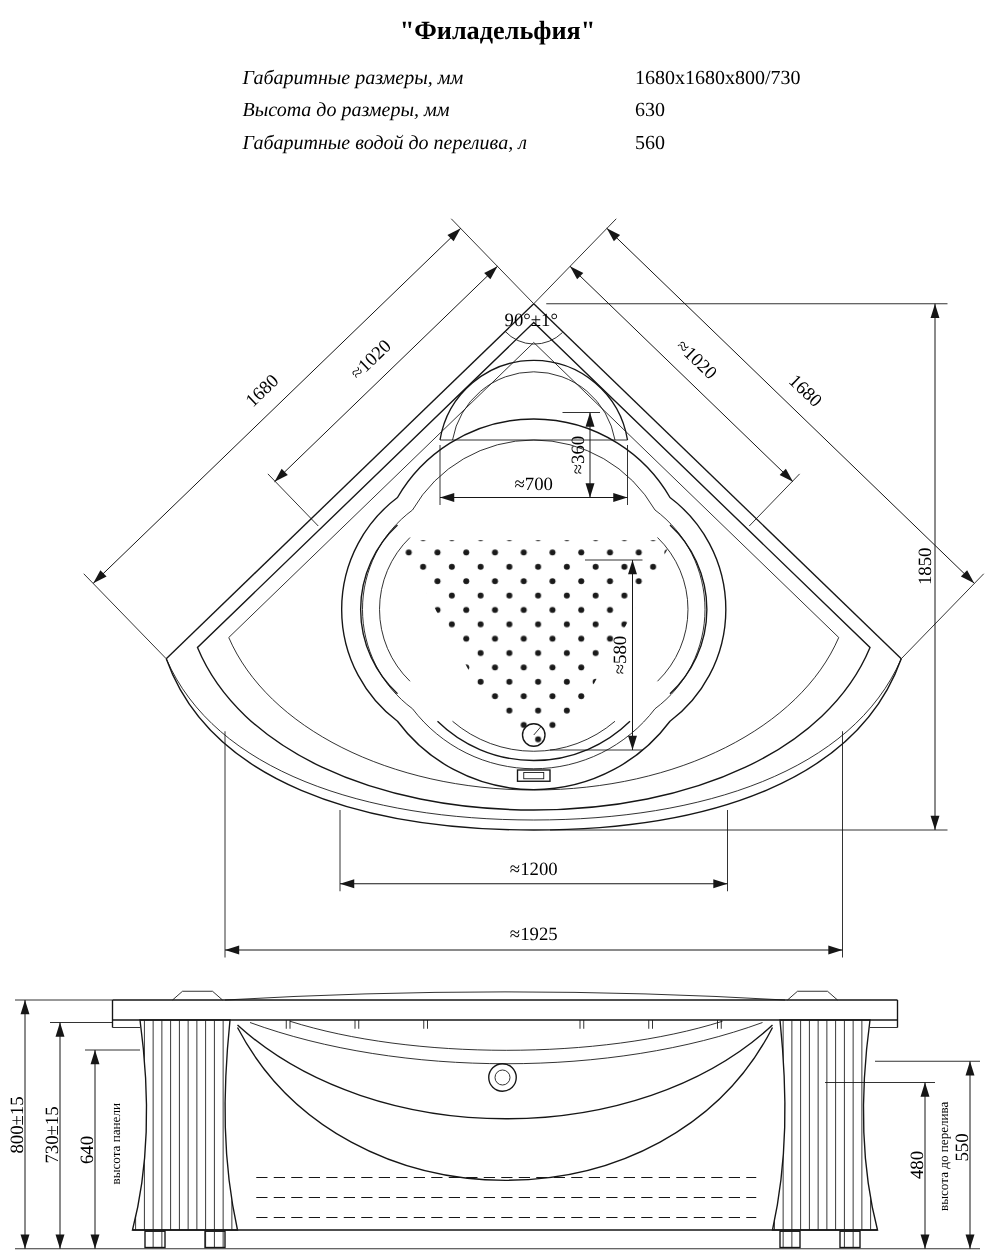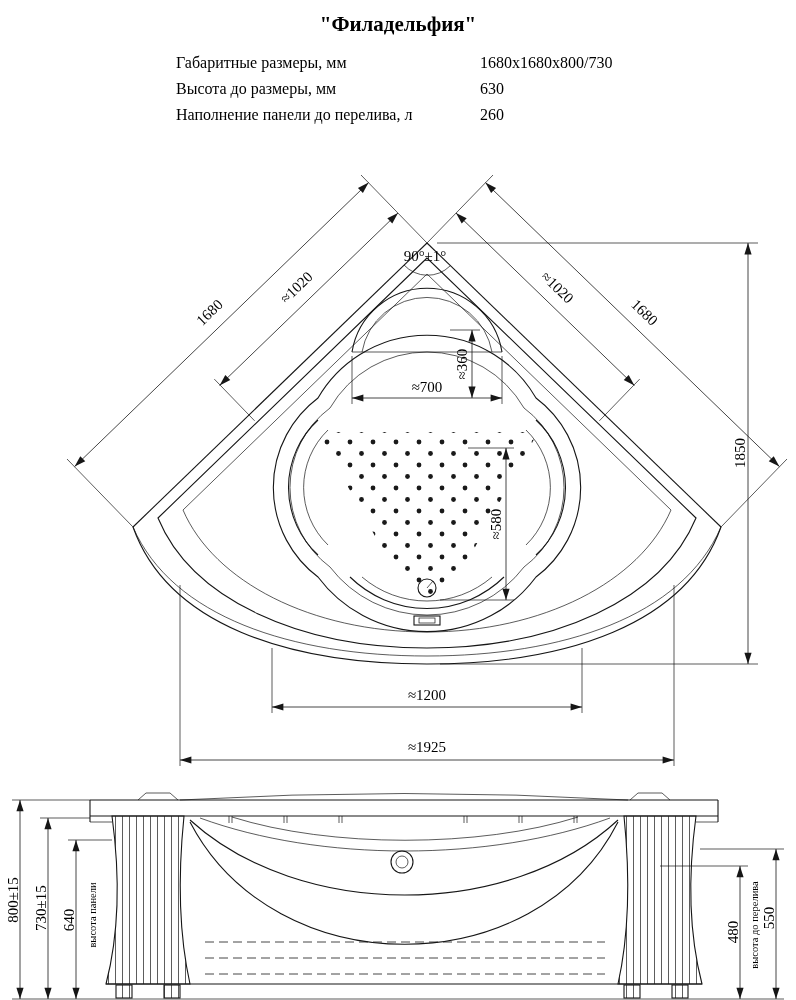--- a/index.html
+++ b/index.html
@@ -1,22 +1,22 @@
 <!DOCTYPE html>
 <html><head>
 <meta charset="utf-8">
 <style>
   html,body{margin:0;padding:0;background:#fff;}
   .page{position:relative;width:796px;height:1000px;background:#fff;color:#000;
         font-family:"Liberation Serif", serif;overflow:hidden;}
   .title{position:absolute;top:12px;left:0;width:100%;text-align:center;
          font-size:21px;font-weight:bold;}
   .spec-row{position:absolute;left:0;width:100%;font-size:16px;}
-  .spec-label{position:absolute;left:176px;white-space:nowrap;}
-  .spec-value{position:absolute;left:480px;white-space:nowrap;}
+  .spec-label{position:absolute;left:194px;white-space:nowrap;font-style:italic;}
+  .spec-value{position:absolute;left:508px;white-space:nowrap;}
   svg{position:absolute;top:0;left:0;}
   .obj{fill:none;stroke:#161616;stroke-width:1.1;}
   .thin{fill:none;stroke:#161616;stroke-width:0.7;}
   .dim{stroke:#161616;stroke-width:0.8;fill:none;
        marker-start:url(#arr);marker-end:url(#arr);}
   .ext{stroke:#161616;stroke-width:0.7;fill:none;}
   .dash{fill:none;stroke:#161616;stroke-width:0.8;stroke-dasharray:9 5;}
   text{font-family:"Liberation Serif", serif;font-size:15px;fill:#000;}
   .small{font-size:10.5px;}
 </style>
@@ -30,22 +30,22 @@
   <div class="specs">
     <div class="spec-row" style="top:54px">
       <span class="spec-label">Габаритные размеры, мм</span>
       <span class="spec-value">1680x1680x800/730</span>
     </div>
     <div class="spec-row" style="top:80px">
       <span class="spec-label">Высота до размеры, мм</span>
       <span class="spec-value">630</span>
     </div>
     <div class="spec-row" style="top:106px">
-      <span class="spec-label">Наполнение панели до перелива, л</span>
-      <span class="spec-value">260</span>
+      <span class="spec-label">Габаритные водой до перелива, л</span>
+      <span class="spec-value">560</span>
     </div>
   </div>
 
   <svg width="796" height="1000" viewBox="0 0 796 1000">
     <defs>
       <marker id="arr" viewBox="0 0 12 8" refX="11.5" refY="4" markerWidth="13" markerHeight="9" orient="auto-start-reverse" markerUnits="userSpaceOnUse">
         <path d="M11.5 4 L1 0.7 L1 7.3 Z" fill="#161616"></path>
       </marker>
       <pattern id="jetdots" width="23" height="23" patternUnits="userSpaceOnUse">
         <circle cx="5" cy="5" r="2.4" fill="#1a1a1a"></circle>

